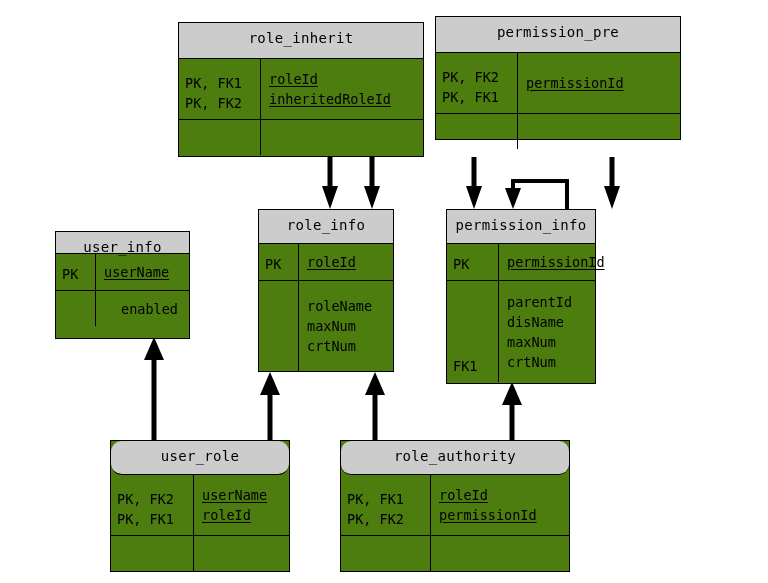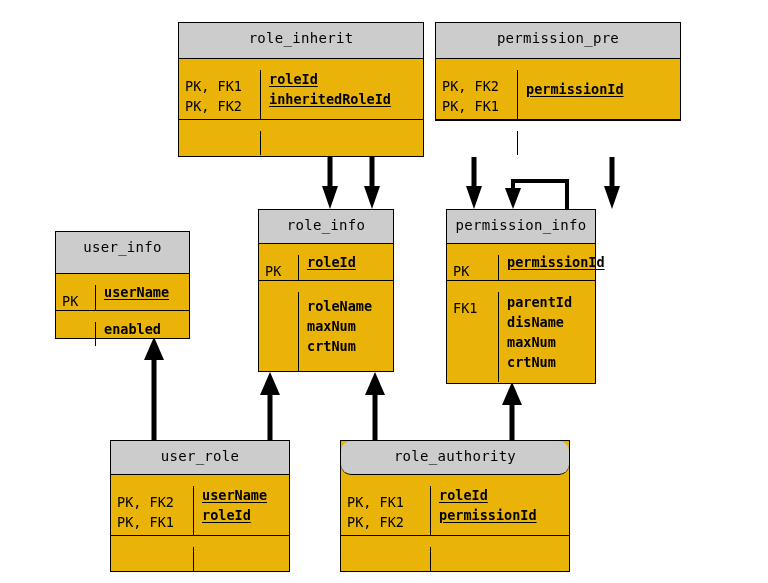--- a/index.html
+++ b/index.html
@@ -11,21 +11,21 @@
     position: relative;
     width: 768px;
     height: 583px;
     background: #ffffff;
     overflow: hidden;
     font-family: "DejaVu Sans Mono", "Liberation Mono", monospace;
   }
   .entity {
     position: absolute;
     border: 1.6px solid #000000;
-    background: #eab308;
+    background: #4d7c0f;
     box-sizing: border-box;
   }
   .entity-title {
     background: #cccccc;
     border-bottom: 1.6px solid #000000;
     text-align: center;
     font-size: 14px;
     line-height: 1;
     padding: 8px 4px 9px 4px;
     color: #000000;
@@ -38,33 +38,31 @@
     box-sizing: border-box;
   }
   .section + .section {
     border-top: 1.6px solid #000000;
   }
   .key-col {
     border-right: 1.6px solid #000000;
     box-sizing: border-box;
     display: flex;
     flex-direction: column;
-    justify-content: space-between;
+    justify-content: flex-end;
     padding: 6px 20px 6px 6px;
     flex: none;
-    margin-top: 11px;
   }
   .attr-col {
     box-sizing: border-box;
     display: flex;
     flex-direction: column;
     justify-content: center;
     padding: 6px 6px 6px 8px;
     flex: 1 1 auto;
-    font-weight: bold;
   }
   .cell-line {
     font-size: 13.5px;
     line-height: 20px;
     color: #000000;
     white-space: nowrap;
   }
   .cell-line.pk {
     text-decoration: underline;
     text-underline-offset: 2px;
@@ -153,48 +151,48 @@
         <div class="cell-line pk">roleId</div>
         <div class="cell-line pk">inheritedRoleId</div>
       </div>
     </div>
     <div class="section empty-section" style="height:36px;">
       <div class="key-col" style="width:82px;"></div>
       <div class="attr-col"></div>
     </div>
   </div>
 
-  <div class="entity" style="left:435px; top:22px; width:246px; height:99px;">
+  <div class="entity" style="left:435px; top:16px; width:246px; height:124px;">
     <div class="entity-title" style="height:36px;">permission_pre</div>
     <div class="section" style="height:60px;">
       <div class="key-col" style="width:82px;">
         <div class="cell-line">PK, FK2</div>
         <div class="cell-line">PK, FK1</div>
       </div>
       <div class="attr-col">
         <div class="cell-line pk">permissionId</div>
       </div>
     </div>
     <div class="section empty-section" style="height:36px;">
       <div class="key-col" style="width:82px;"></div>
       <div class="attr-col"></div>
     </div>
   </div>
 
   <div class="entity" style="left:55px; top:231px; width:135px; height:108px;">
-    <div class="entity-title" style="height:42px;">user_info</div>
+    <div class="entity-title" style="height:22px;">user_info</div>
     <div class="section" style="height:36px;">
       <div class="key-col" style="width:40px;">
         <div class="cell-line">PK</div>
       </div>
       <div class="attr-col">
         <div class="cell-line pk">userName</div>
       </div>
     </div>
-    <div class="section" style="height:36px;">
+    <div class="section" style="height:36px;gap:17px;">
       <div class="key-col" style="width:40px;"></div>
       <div class="attr-col">
         <div class="cell-line">enabled</div>
       </div>
     </div>
   </div>
 
   <div class="entity" style="left:258px; top:209px; width:136px; height:163px;">
     <div class="entity-title" style="height:34px;">role_info</div>
     <div class="section" style="height:36px;">
@@ -232,21 +230,21 @@
       <div class="attr-col">
         <div class="cell-line">parentId</div>
         <div class="cell-line">disName</div>
         <div class="cell-line">maxNum</div>
         <div class="cell-line">crtNum</div>
       </div>
     </div>
   </div>
 
   <div class="entity" style="left:110px; top:440px; width:180px; height:132px;">
-    <div class="entity-title" style="height:34px;">user_role</div>
+    <div class="entity-title" style="height:34px;border-radius:11px;">user_role</div>
     <div class="section" style="height:60px;">
       <div class="key-col" style="width:83px;">
         <div class="cell-line">PK, FK2</div>
         <div class="cell-line">PK, FK1</div>
       </div>
       <div class="attr-col">
         <div class="cell-line pk">userName</div>
         <div class="cell-line pk">roleId</div>
       </div>
     </div>

